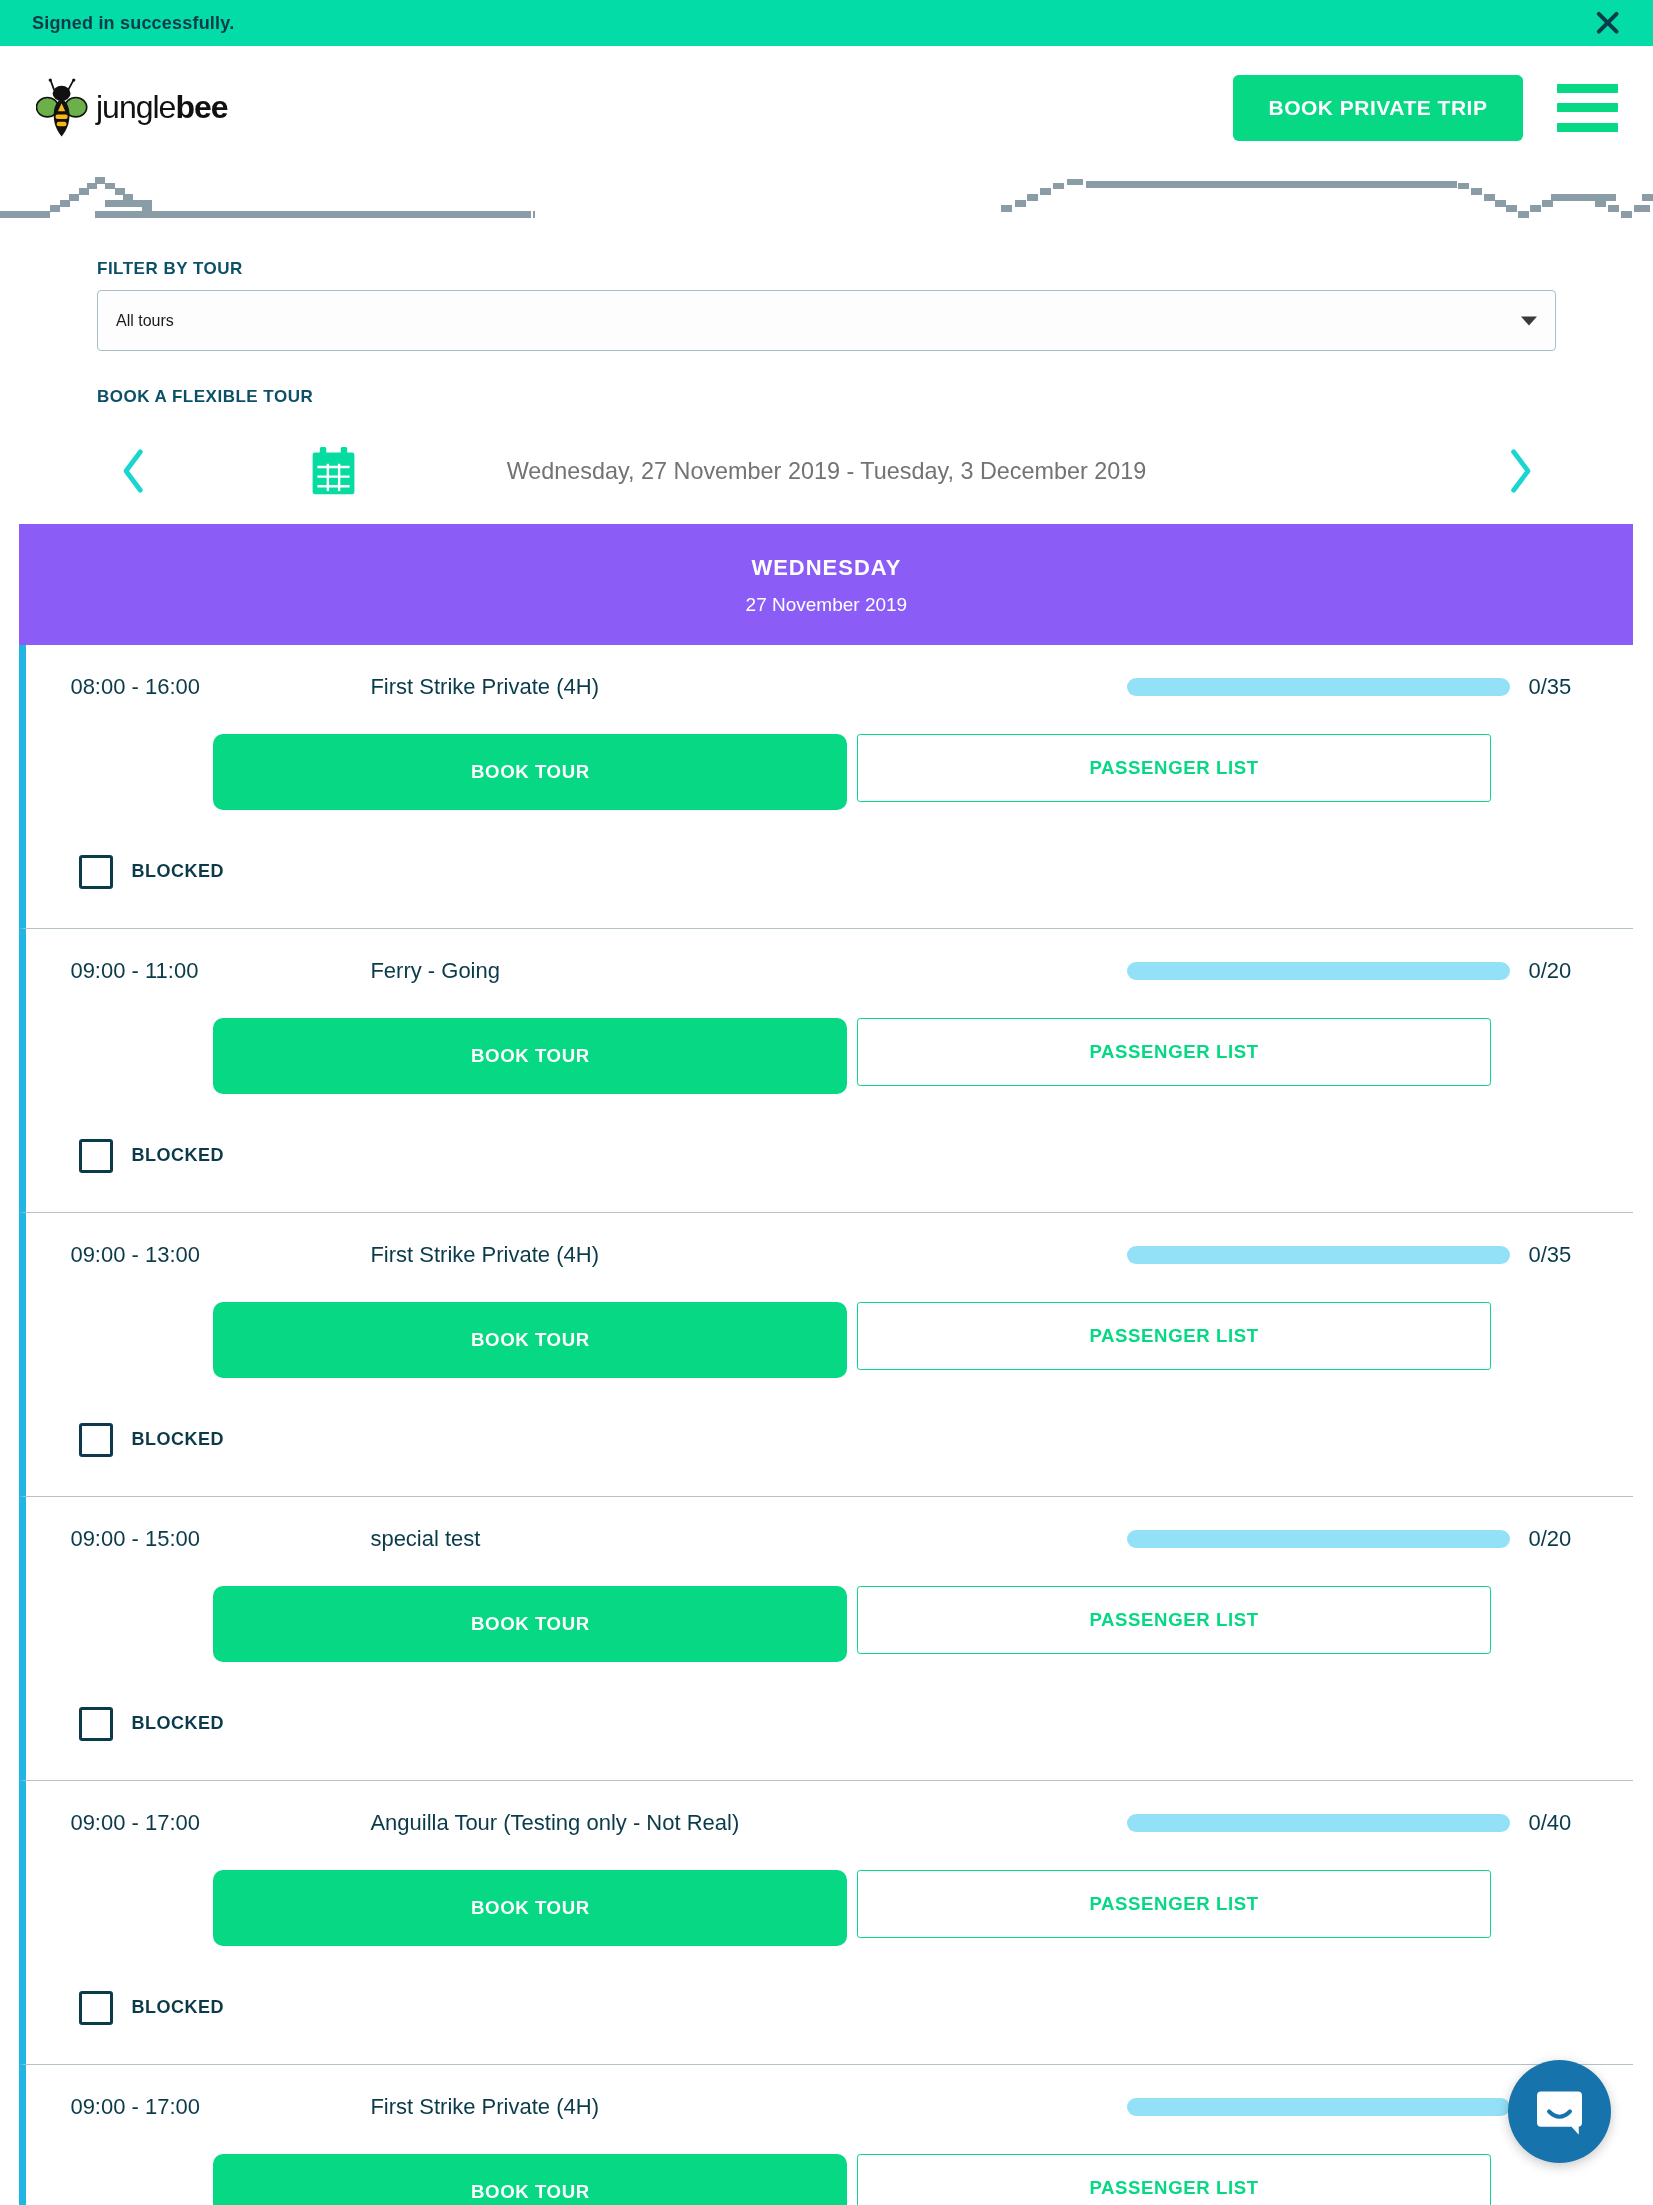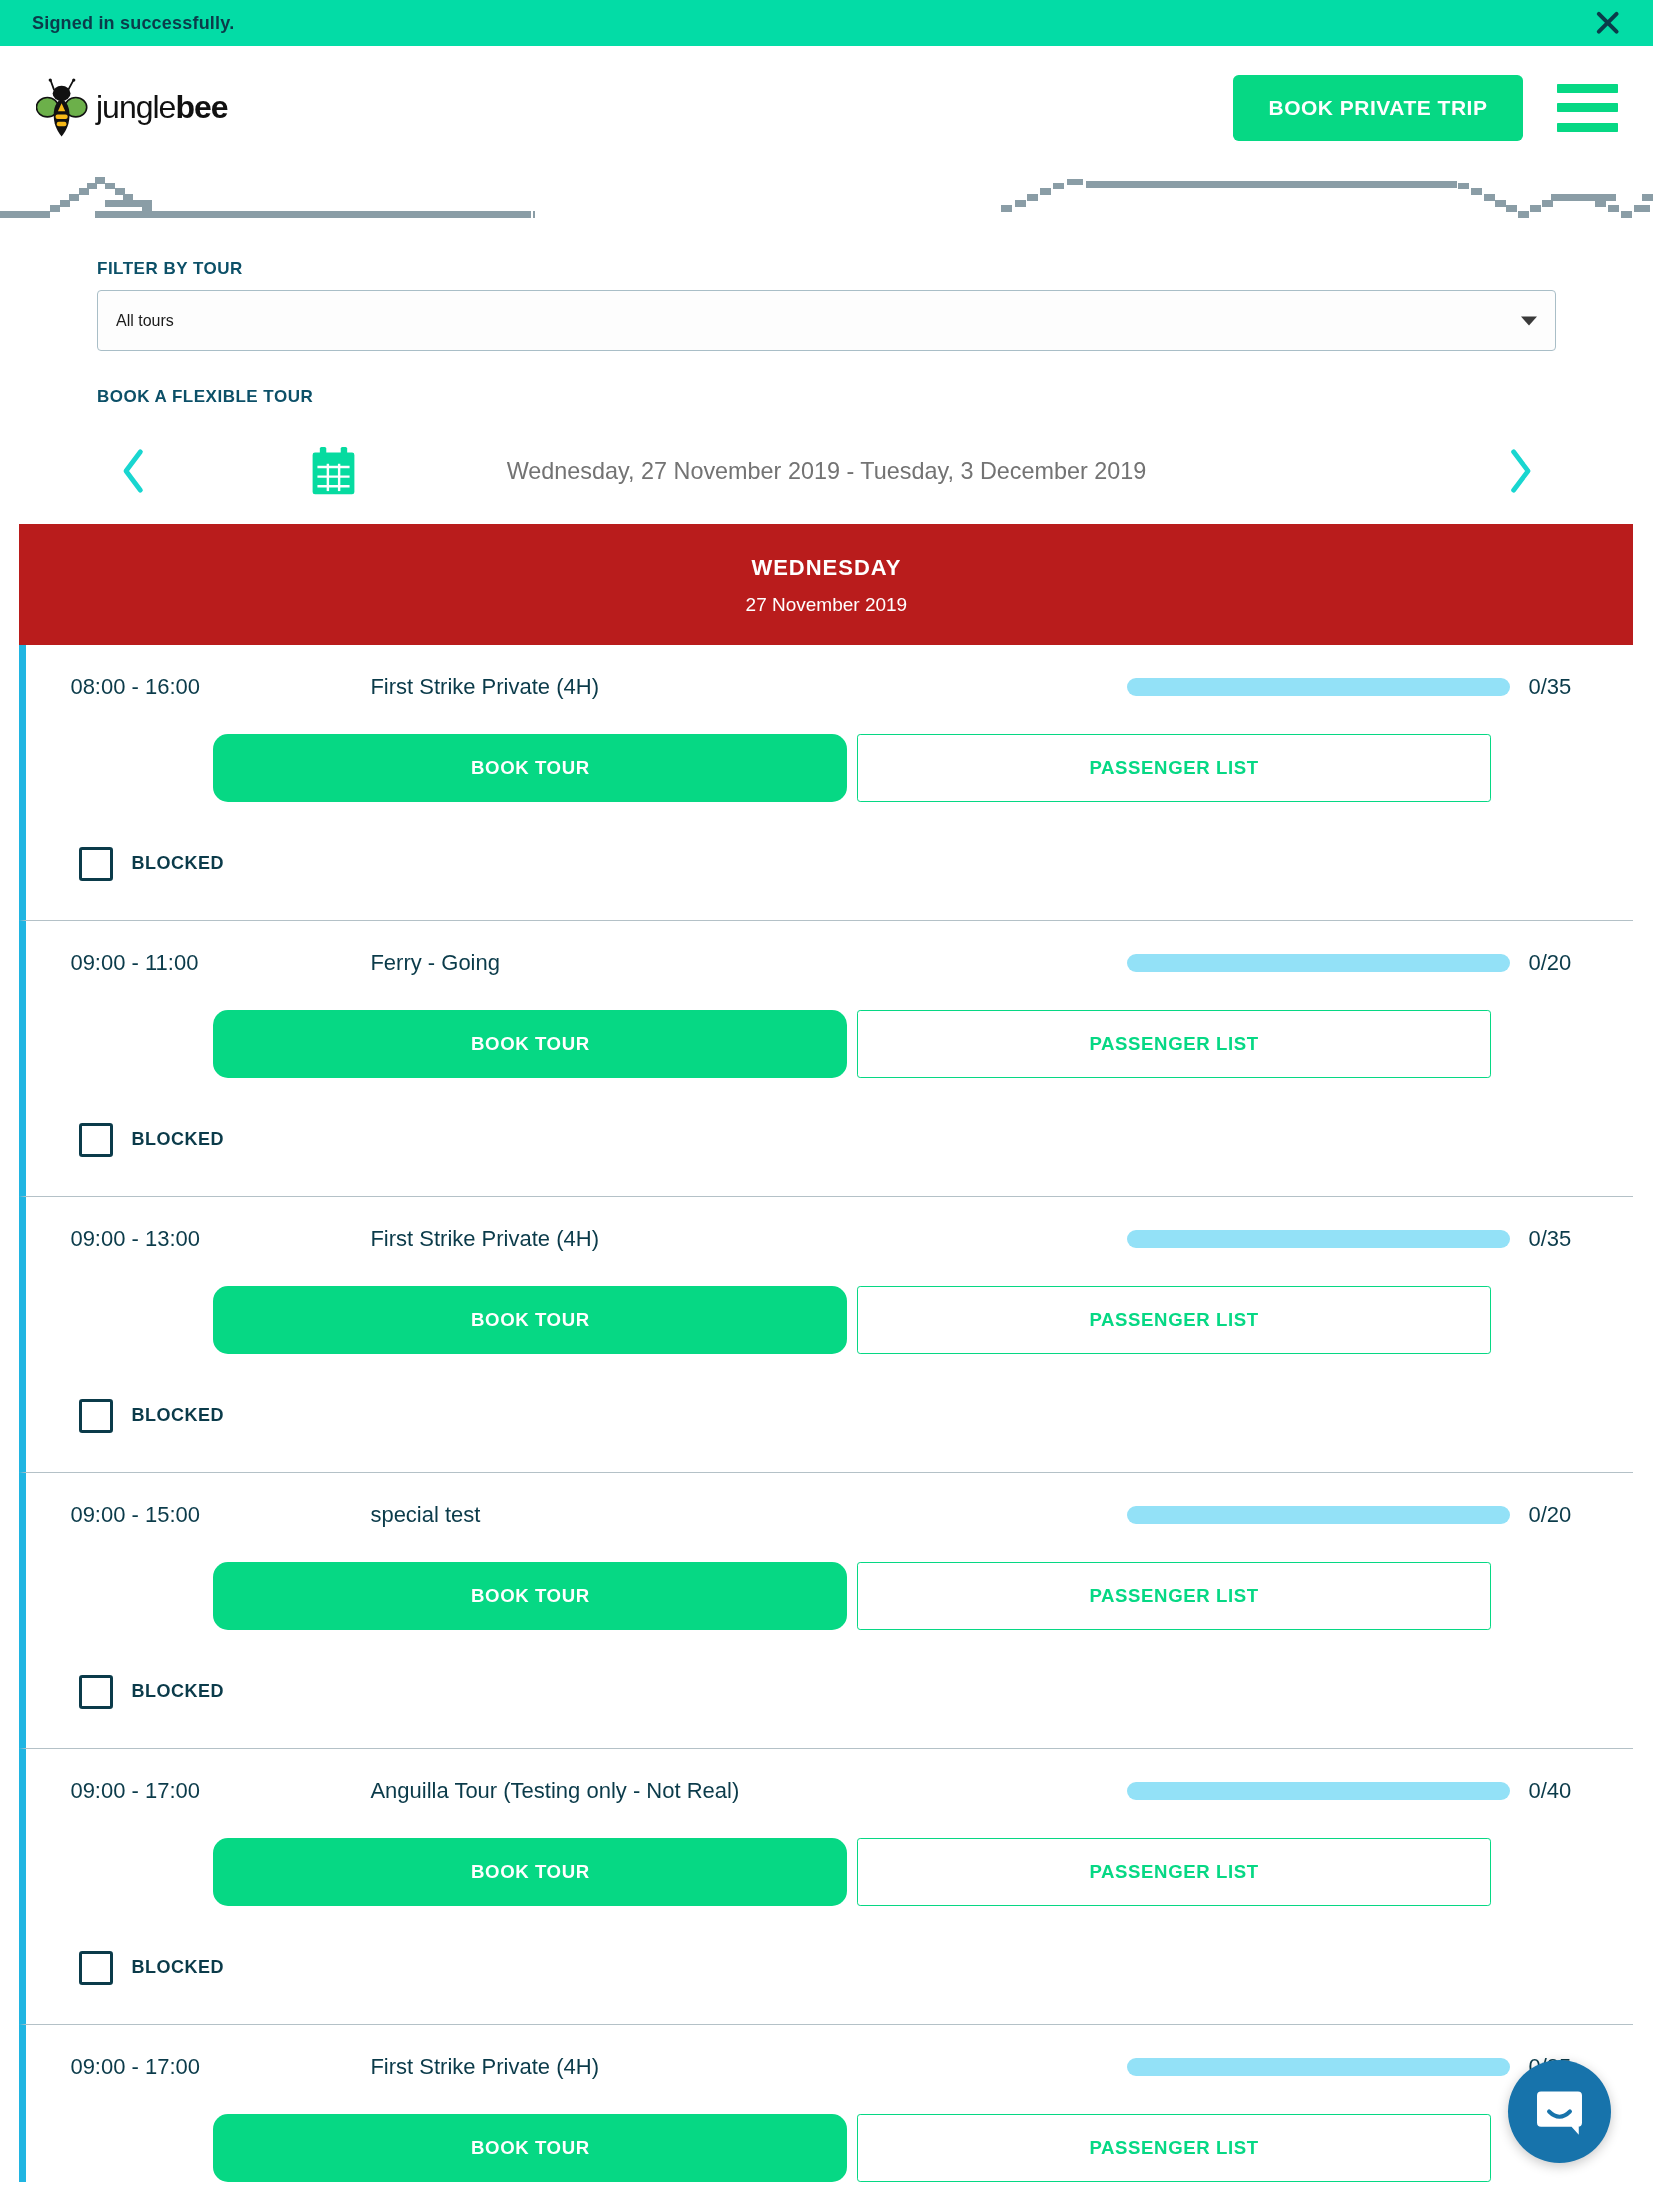--- a/index.html
+++ b/index.html
@@ -192,21 +192,21 @@
     pointer-events: none;
   }
 
   
   .schedule {
     margin: 0 19.4px;
     width: 1614px;
     background: #fff;
   }
   .day-header {
-    background: #b91c1c;
+    background: #8b5cf6;
     color: #ffffff;
     text-align: center;
     padding: 31px 0 29px 0;
   }
   .day-name {
     font-size: 22px;
     font-weight: bold;
     letter-spacing: 1px;
   }
   .day-date {
@@ -259,25 +259,25 @@
     min-width: 65px;
   }
 
   .tour-actions {
     display: flex;
     gap: 9.7px;
     padding: 34px 0 0 187px;
   }
   .btn-book {
     width: 634px;
-    height: 68px;
+    height: 76px;
     background: #06d884;
     color: #ffffff;
     border: none;
-    border-radius: 15px;
+    border-radius: 10px;
     font-size: 18.6px;
     font-weight: bold;
     letter-spacing: 0.6px;
     cursor: pointer;
     font-family: "Liberation Sans", sans-serif;
   }
   .btn-plist {
     width: 634px;
     height: 68px;
     background: #ffffff;

